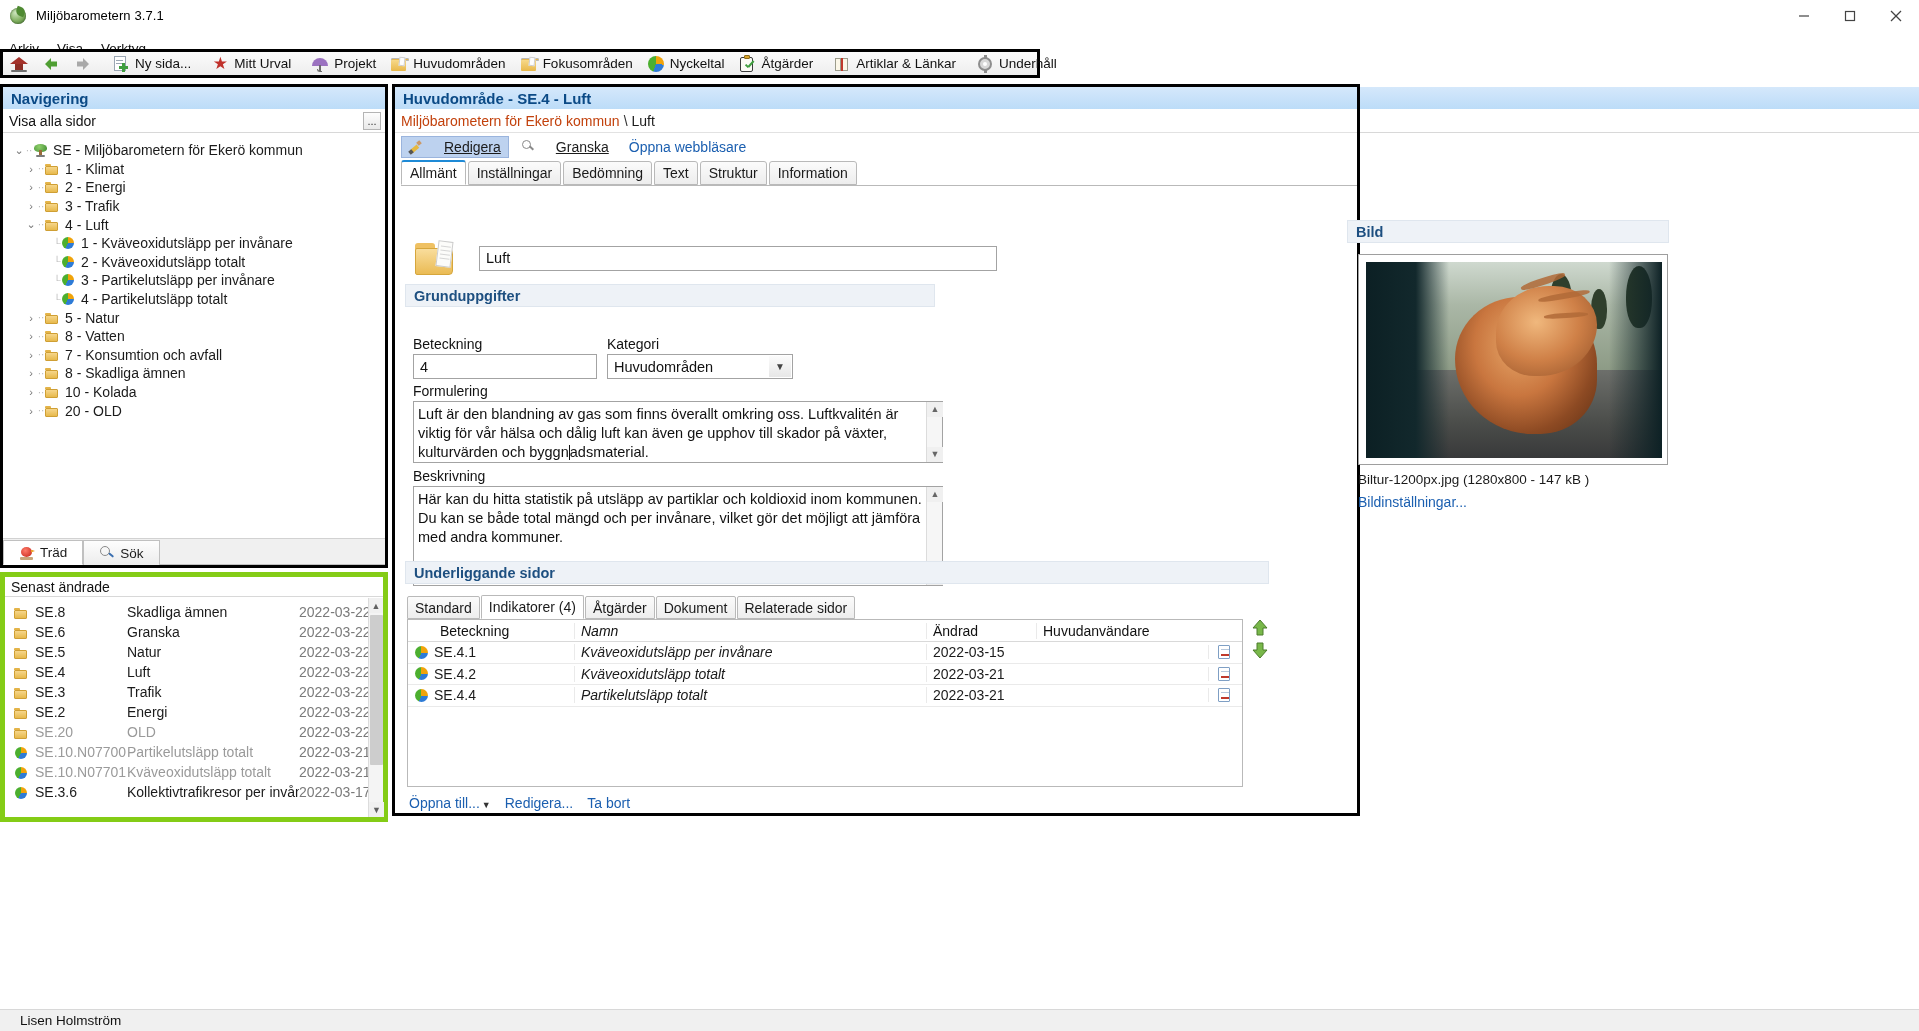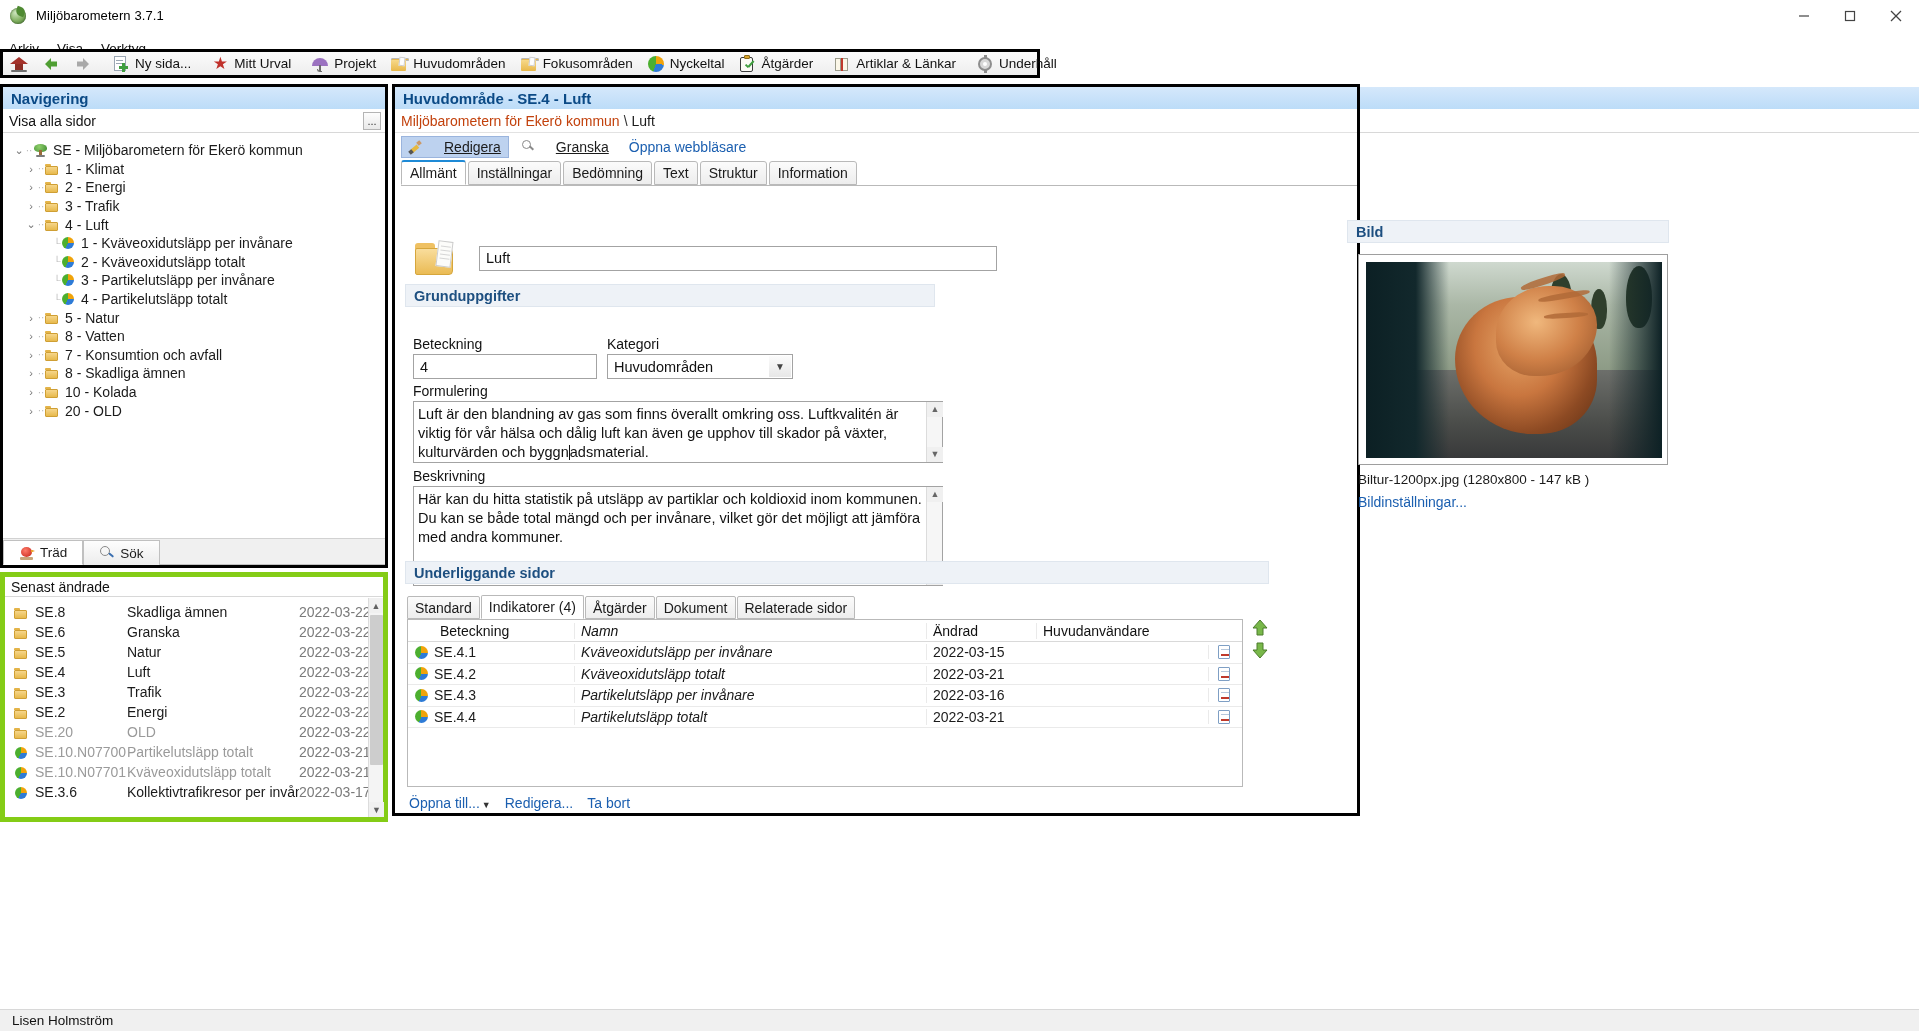--- a/index.html
+++ b/index.html
@@ -209,21 +209,21 @@
   }
   #recent-scroll .sb-dn{ position:absolute;bottom:0;left:0;width:15px; }
   #recent-scroll .sb-thumb{
     position:absolute;left:1px;top:17px;width:13px;height:150px;background:#cdcdcd;border-radius:1px;
   }
 
   
   #statusbar{
     position:absolute;left:0;bottom:0;width:1919px;height:22px;
     background:#f0f0f0;border-top:1px solid #d8d8d8;
-    display:flex;align-items:center;padding-left:12px;font-size:13.5px;color:#111;
+    display:flex;align-items:center;padding-left:20px;font-size:13.5px;color:#111;
   }
 
   
   #right-strip1{ position:absolute;left:1355px;top:87px;width:564px;height:22px;background:linear-gradient(#d5e8fb,#bcdcf8); }
   #right-strip2{ position:absolute;left:1355px;top:109px;width:564px;height:24px;background:#fff;border-bottom:1px solid #d8d8d8; }
 
   
   #main-panel{
     position:absolute;left:392px;top:84px;width:968px;height:732px;
     border:3px solid #000;background:#fff;
@@ -983,32 +983,20 @@
             <span class="g-and">2022-03-21</span>
             <span class="g-huv"></span>
             <span class="g-doc">
               <span class="docglyph"></span>
             </span>
           </div>
           <div class="grow">
             <span class="g-ic">
               <i class="c"></i>
             </span>
-            <span class="g-bet">SE.4.3</span>
-            <span class="g-nam">Partikelutsläpp per invånare</span>
-            <span class="g-and">2022-03-16</span>
-            <span class="g-huv"></span>
-            <span class="g-doc">
-              <span class="docglyph"></span>
-            </span>
-          </div>
-          <div class="grow">
-            <span class="g-ic">
-              <i class="c"></i>
-            </span>
             <span class="g-bet">SE.4.4</span>
             <span class="g-nam">Partikelutsläpp totalt</span>
             <span class="g-and">2022-03-21</span>
             <span class="g-huv"></span>
             <span class="g-doc">
               <span class="docglyph"></span>
             </span>
           </div>
         </div>
     </div>

